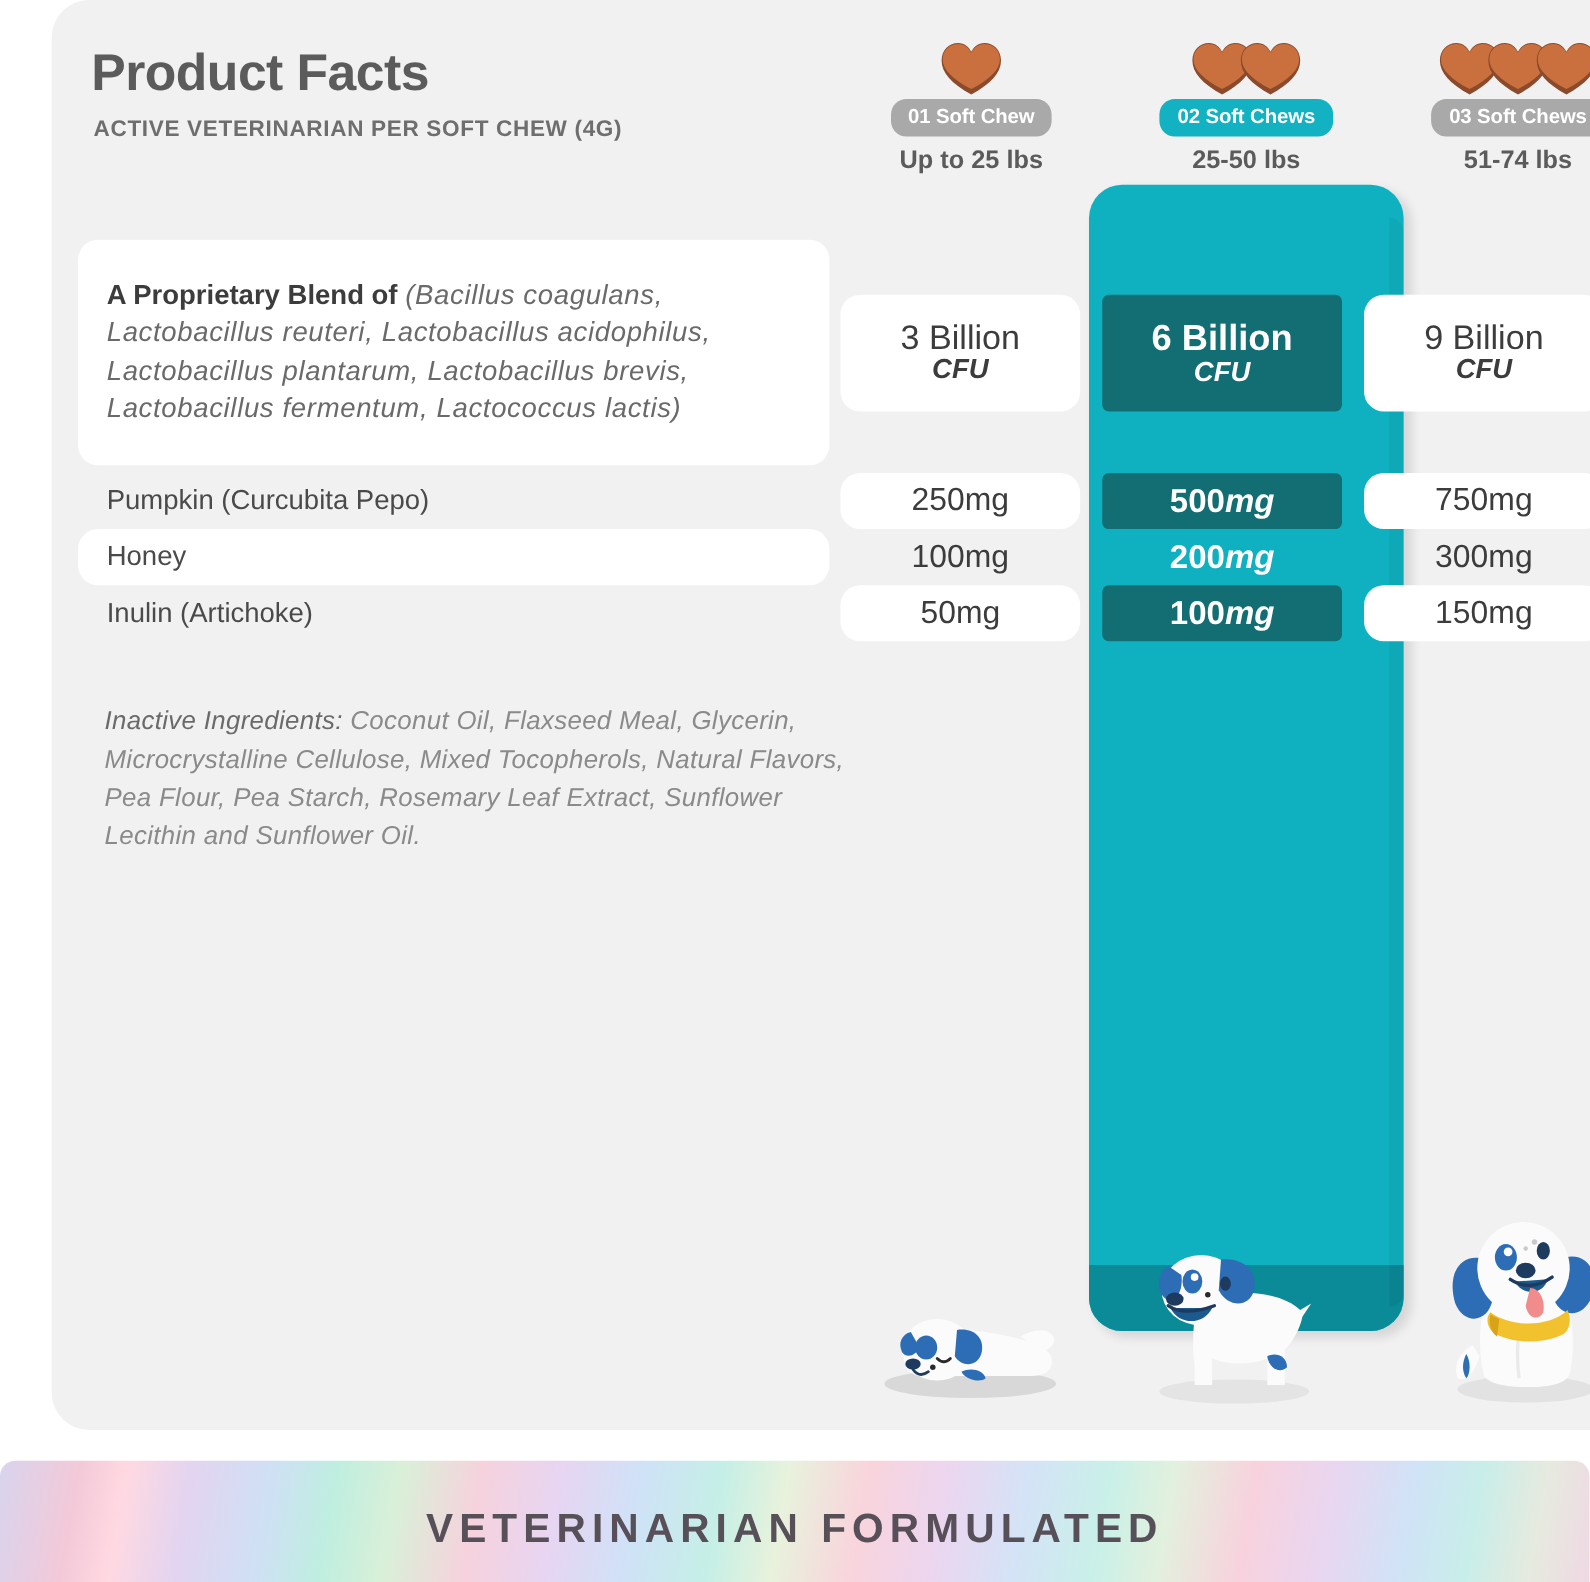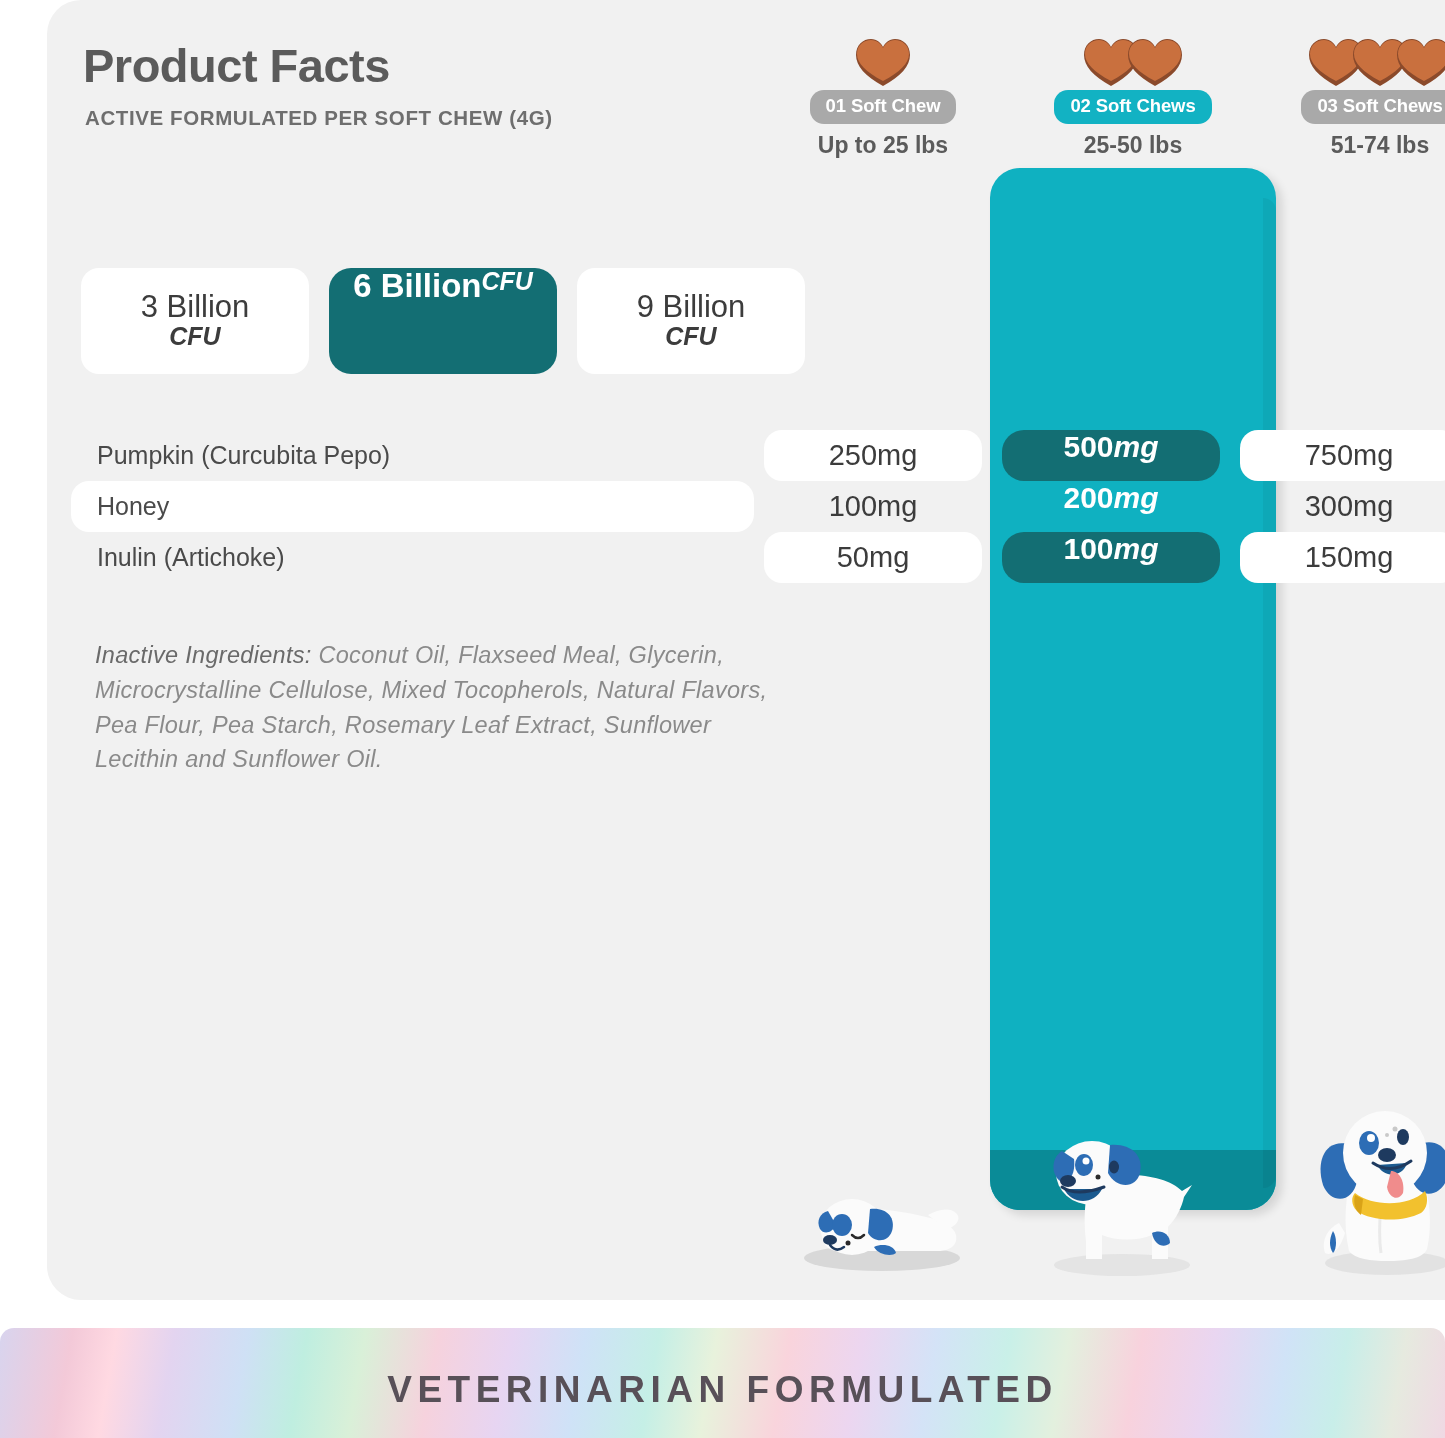--- a/index.html
+++ b/index.html
@@ -98,23 +98,23 @@
   .cell{
     width:228px; margin:0 10px;
     display:flex; flex-direction:column;
     align-items:center; justify-content:center;
     text-align:center;
   }
   .cell.plain{ background:#ffffff; border-radius:18px; }
   .cell.mid{ background:transparent; }
   .cell.mid .inner{
     width:100%; height:100%;
-    display:flex; flex-direction:row;
-    align-items:flex-start; justify-content:center;
-    border-radius:22px;
+    display:flex; flex-direction:column;
+    align-items:center; justify-content:center;
+    border-radius:6px;
   }
   .cell.mid .inner.dark{ background:#136E73; }
 
   .cfu-num{ font-size:31px; font-weight:normal; color:#3C3C3C; line-height:1.08; }
   .cfu-lbl{ font-size:25px; font-style:italic; font-weight:bold; color:#3C3C3C; line-height:1.1; }
   .cell.mid .cfu-num{ color:#ffffff; font-weight:bold; font-size:33px; }
   .cell.mid .cfu-lbl{ color:#ffffff; }
 
   .mg{ font-size:29px; color:#3C3C3C; }
   .cell.mid .mg{ color:#ffffff; font-weight:bold; font-size:30px; }
@@ -155,21 +155,21 @@
     font-size:37px; font-weight:bold; color:#585058;
     letter-spacing:5.5px;
   }
 </style>
 </head>
 <body>
 
 <div class="card">
 
   <div class="title">Product Facts</div>
-  <div class="subtitle">ACTIVE FORMULATED PER SOFT CHEW (4G)</div>
+  <div class="subtitle">ACTIVE VETERINARIAN PER SOFT CHEW (4G)</div>
 
   <div class="tealcol"></div>
   <div class="tealcol-base"></div>
   <div class="tealcol-shade"></div>
 
   <div class="colhead c1">
     <div class="treats">
       <div class="treat">
         <svg viewBox="0 0 60 54">
             <path d="M30 50 C12 40 3 30 3 19 C3 9 10 3 18 3 C24 3 28 7 30 11 C32 7 36 3 42 3 C50 3 57 9 57 19 C57 30 48 40 30 50Z" fill="#8B4A2B"></path>
@@ -221,20 +221,26 @@
           </svg>
       </div>
     </div>
     <span class="pill gray">03 Soft Chews</span>
     <div class="weight">51-74 lbs</div>
   </div>
 
   <div class="rows">
 
     <div class="row" style="height:205px;">
+      <div class="rowlabel white blend">
+        <div>
+          <b>A Proprietary Blend of</b>
+          <i>(Bacillus coagulans, Lactobacillus reuteri, Lactobacillus acidophilus, Lactobacillus plantarum, Lactobacillus brevis, Lactobacillus fermentum, Lactococcus lactis)</i>
+        </div>
+      </div>
       <div class="cell plain" style="height:106px; align-self:center;">
         <div class="cfu-num">3 Billion</div>
         <div class="cfu-lbl">CFU</div>
       </div>
       <div class="cell mid" style="height:106px; align-self:center;">
         <div class="inner dark">
           <div class="cfu-num">6 Billion</div>
           <div class="cfu-lbl">CFU</div>
         </div>
       </div>

